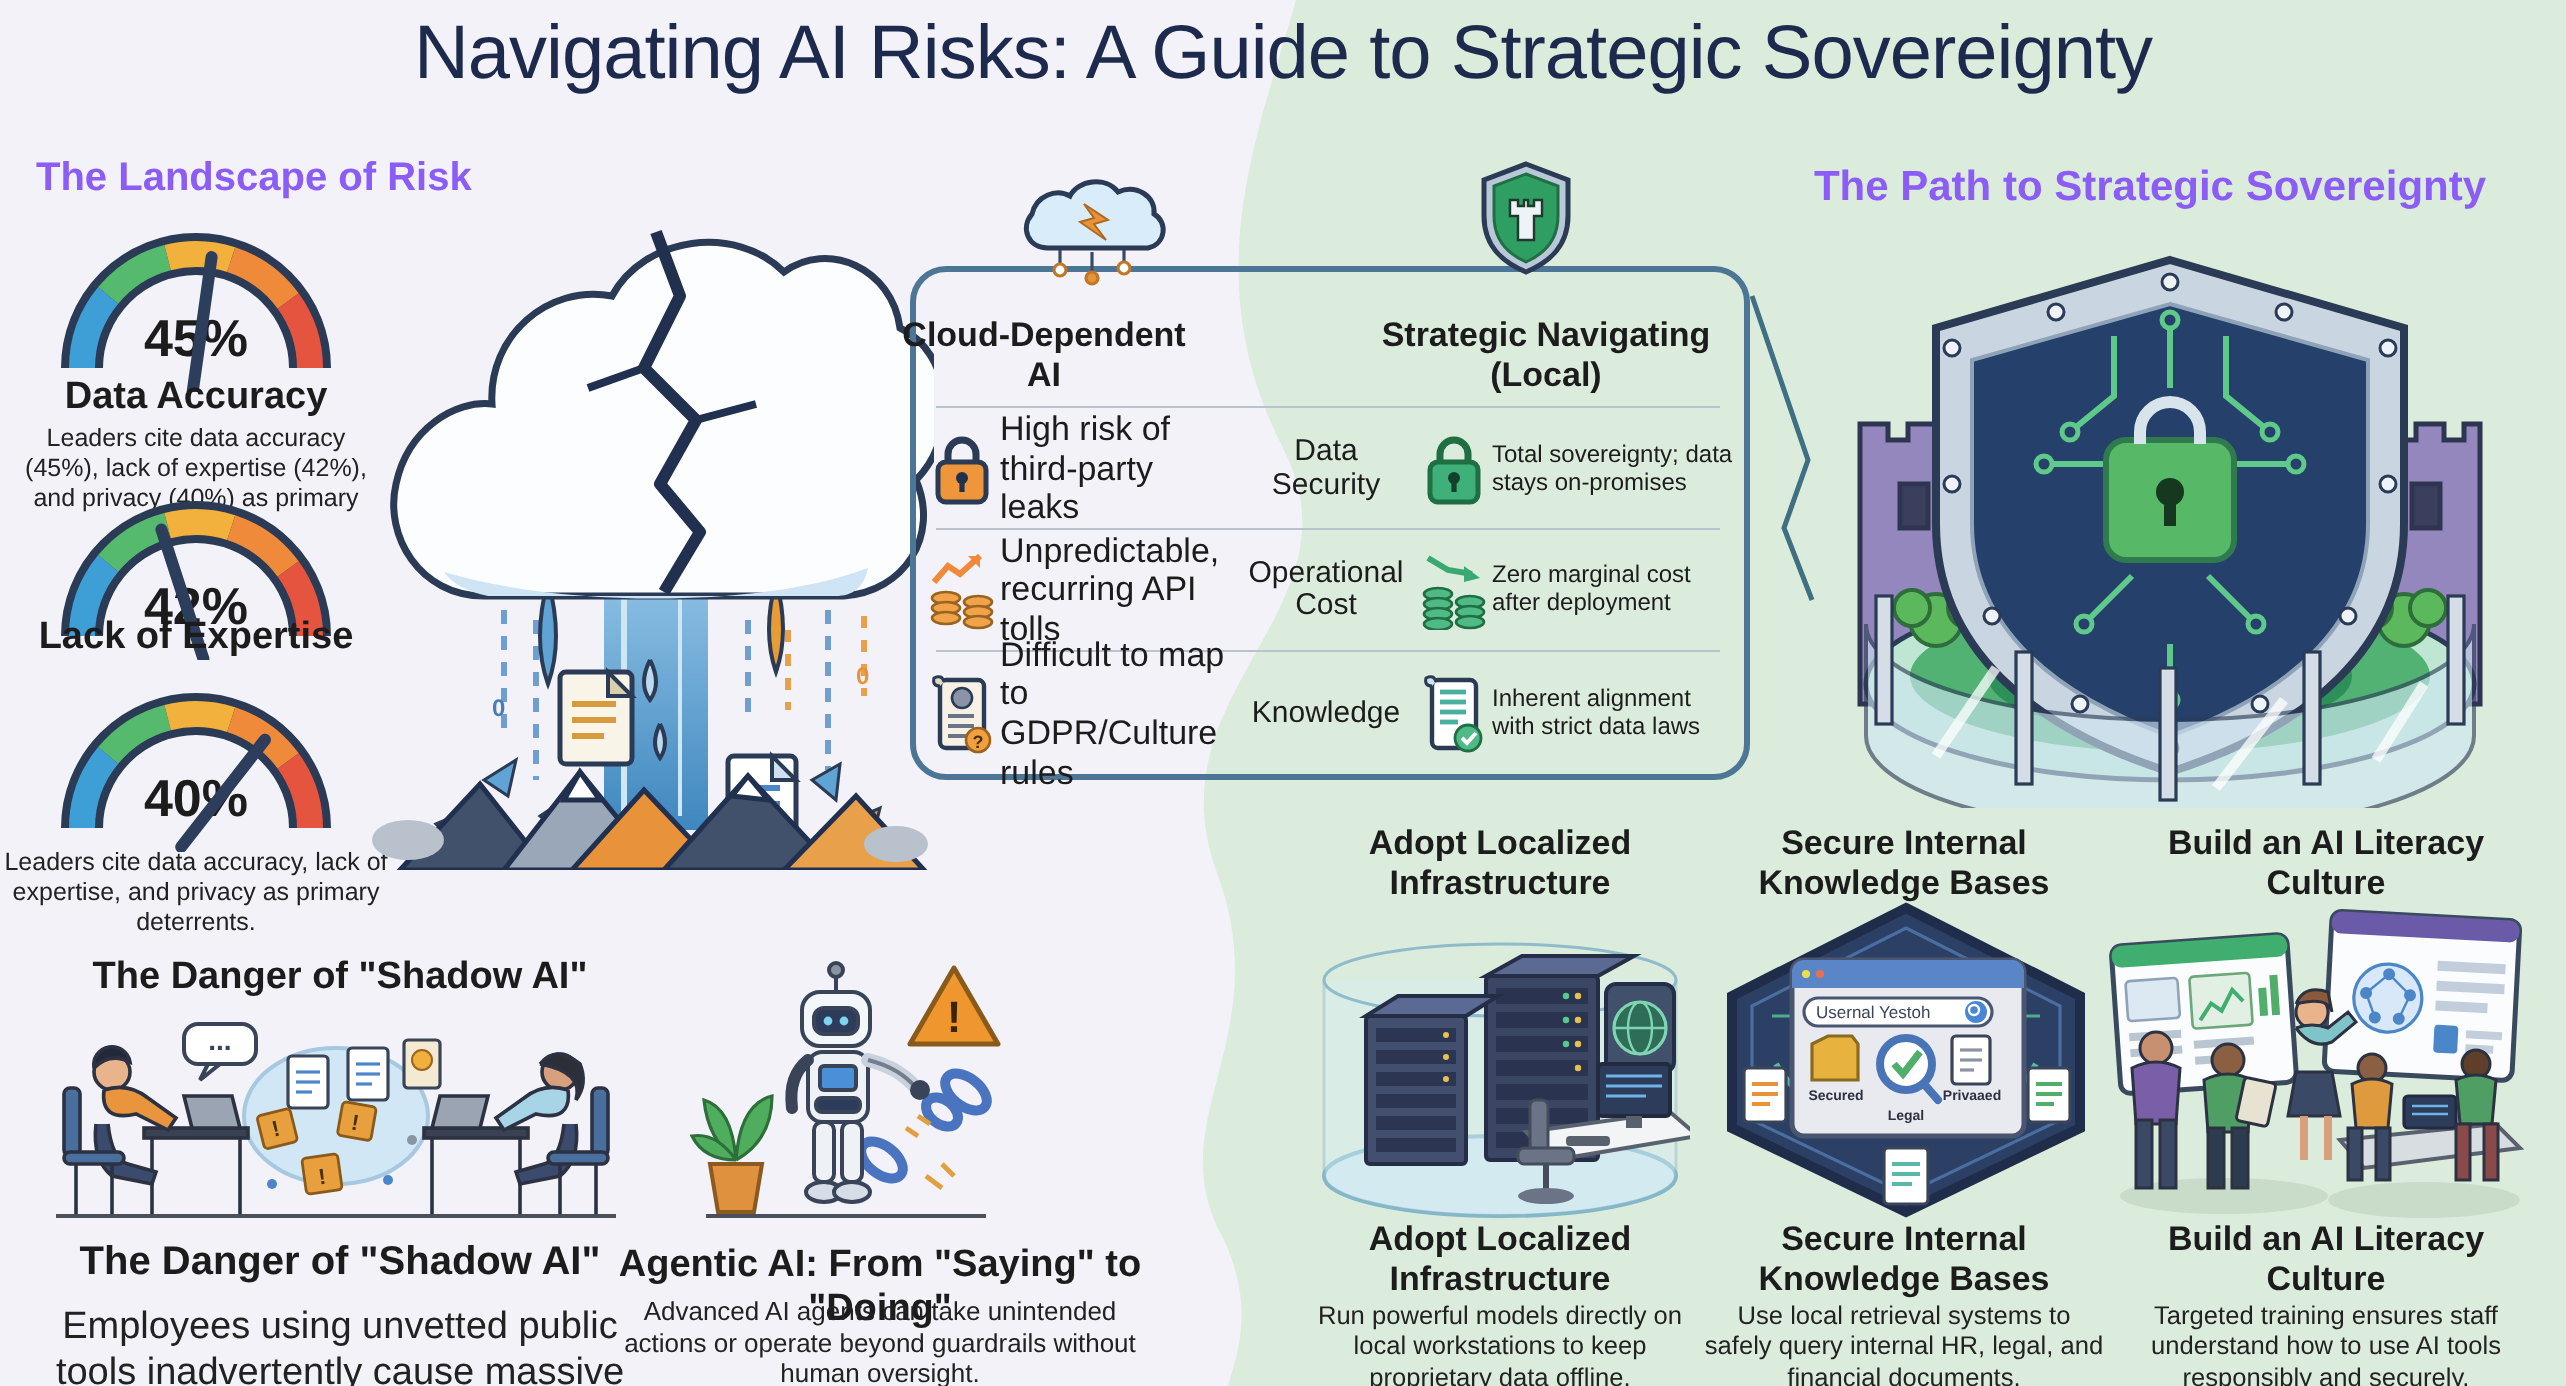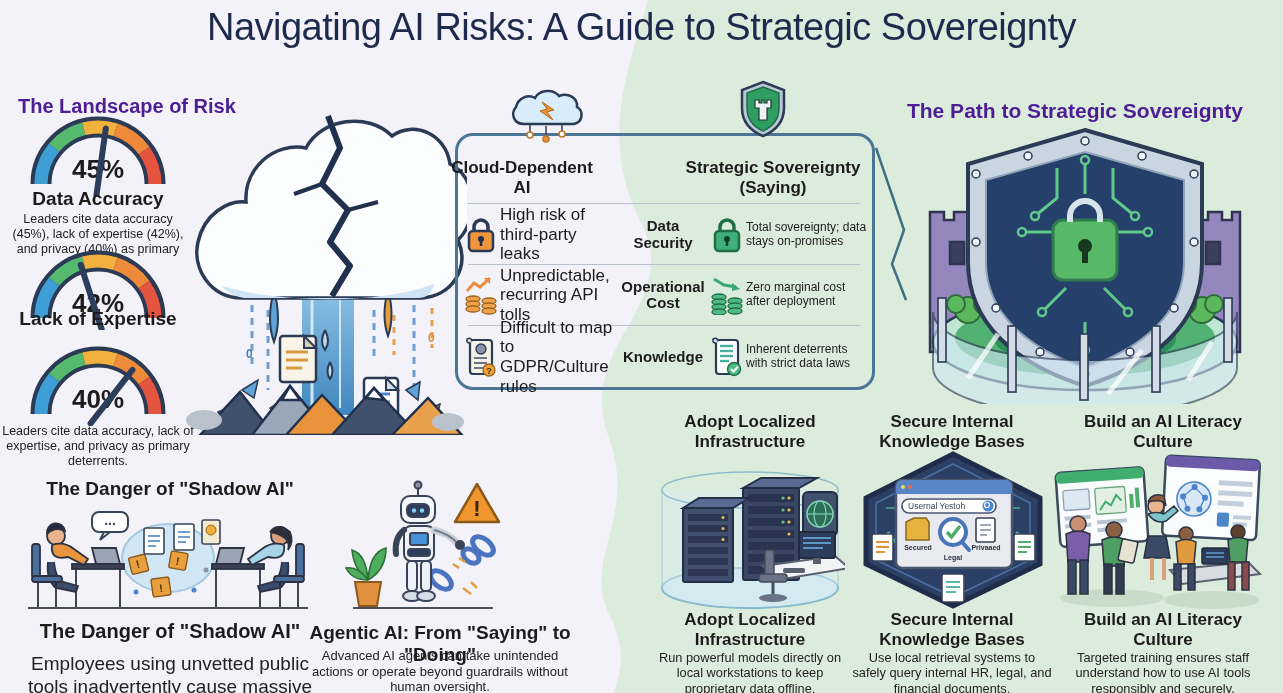--- a/index.html
+++ b/index.html
@@ -7,35 +7,35 @@
     position:relative;width:1283px;height:693px;overflow:hidden;
     background:#f2f2f8;
     font-family:"Liberation Sans",sans-serif;color:#1c1c1c;
   }
   .abs{position:absolute;}
   .ctr{text-align:center;}
   .title{
     width:100%;top:6px;left:0;font-size:38px;font-weight:normal;color:#1e2a4d;
     letter-spacing:-0.5px;
   }
-  .sec-hdr{font-size:20px;font-weight:bold;color:#4c1d95;margin-top:17px;}
+  .sec-hdr{font-size:20px;font-weight:bold;color:#8b5cf6;}
   .gauge-label{font-size:19px;font-weight:bold;}
   .gauge-desc{font-size:12.5px;line-height:1.18;color:#222;}
   .cap-title{font-size:19px;font-weight:bold;}
   .cap-desc{font-size:13px;line-height:1.2;color:#222;}
   .panel{
     left:455px;top:133px;width:420px;height:257px;
     border:3px solid #4d7596;border-radius:18px;box-sizing:border-box;
   }
   .panel-col-hdr{font-size:17px;font-weight:bold;line-height:1.15;}
   .panel-div{left:8px;right:8px;height:1px;background:#b9c2cf;position:absolute;}
   .prow{position:absolute;left:6px;right:4px;display:flex;align-items:center;}
   .prow .icn{width:38px;flex:0 0 38px;display:flex;justify-content:center;}
   .prow .ctext{flex:0 0 118px;font-size:17px;line-height:1.15;}
-  .prow .rlabel{flex:0 0 90px;font-size:15px;font-weight:bold;text-align:center;line-height:1.1;}
+  .prow .rlabel{flex:0 0 90px;font-size:15px;font-weight:normal;text-align:center;line-height:1.1;}
   .prow .ltext{flex:1;font-size:12px;line-height:1.15;}
   .pillar-hdr{font-size:17px;font-weight:bold;line-height:1.15;}
   svg text{font-family:"Liberation Sans",sans-serif;}
 </style>
 </head>
 <body>
 
 <div class="canvas">
 
   <svg class="abs" width="1283" height="693" style="left:0;top:0;">
@@ -178,21 +178,21 @@
     <path d="M16,36 C6,36 2,26 8,19 C10,10 20,6 27,10 C31,2 45,0 51,8 C60,4 70,10 69,19 C76,23 75,34 66,36 Z" fill="#d8ecfa" stroke="#2b3a55" stroke-width="2.5"></path>
     <path d="M34,14 l12,8 -7,2 6,8 -13,-9 7,-2 Z" fill="#e8923a" stroke="#b06a1e" stroke-width="1"></path>
   </svg>
   <svg class="abs" width="50" height="58" viewBox="0 0 50 58" style="left:738px;top:80px;">
     <path d="M25,2 L46,10 V28 C46,43 37,51 25,56 C13,51 4,43 4,28 V10 Z" fill="#b9c8d8" stroke="#2b3a55" stroke-width="2.5"></path>
     <path d="M25,7 L41,13 V28 C41,40 34,47 25,51 C16,47 9,40 9,28 V13 Z" fill="#2f9e63" stroke="#1f6e44" stroke-width="1.5"></path>
     <path d="M17,20 h4 v3 h3 v-3 h2 v3 h3 v-3 h4 v8 h-4 v12 h-8 v-12 h-4 Z" fill="#eef3f8" stroke="#1f3a2c" stroke-width="1.2"></path>
   </svg>
 
   <div class="abs panel-col-hdr ctr" style="left:442px;top:158px;width:160px;">Cloud-Dependent AI</div>
-  <div class="abs panel-col-hdr ctr" style="left:678px;top:158px;width:190px;">Strategic Sovereignty (Saying)</div>
+  <div class="abs panel-col-hdr ctr" style="left:678px;top:158px;width:190px;">Strategic Navigating (Local)</div>
   <div class="panel-div abs" style="left:468px;right:auto;width:392px;top:203px;"></div>
 
   <div class="prow abs" style="left:462px;top:207px;width:408px;height:55px;">
     <span class="icn">
       <svg width="30" height="38" viewBox="0 0 30 38">
         <path d="M8,16 v-5 a7,7 0 0 1 14,0 v5" fill="none" stroke="#2b3a55" stroke-width="3.5"></path>
         <rect x="3" y="15" width="24" height="20" rx="4" fill="#ef953c" stroke="#2b3a55" stroke-width="2.5"></rect>
         <circle cx="15" cy="23" r="3" fill="#22304f"></circle>
           <rect x="13.7" y="24" width="2.6" height="6" fill="#22304f"></rect>
       </svg>
@@ -271,21 +271,21 @@
         <g stroke="#49b0a0" stroke-width="2.4">
             <line x1="9" y1="10" x2="22" y2="10"></line>
             <line x1="9" y1="15" x2="22" y2="15"></line>
             <line x1="9" y1="20" x2="22" y2="20"></line>
             <line x1="9" y1="25" x2="18" y2="25"></line>
           </g>
         <circle cx="23" cy="33" r="6.5" fill="#4fba85" stroke="#1f6e44" stroke-width="1.4"></circle>
         <polyline points="20,33 22.5,35.5 27,30.5" fill="none" stroke="#ffffff" stroke-width="2"></polyline>
       </svg>
     </span>
-    <span class="ltext">Inherent deterrents with strict data laws</span>
+    <span class="ltext">Inherent alignment with strict data laws</span>
   </div>
 
   <div class="abs sec-hdr ctr" style="left:880px;top:82px;width:390px;font-size:21px;">The Path to Strategic Sovereignty</div>
 
   <svg class="abs" width="366" height="292" viewBox="0 0 366 292" style="left:902px;top:112px;">
 
     <g stroke="#2e3550" stroke-width="2.5">
       <path d="M28,100 h14 v8 h10 v-8 h14 v8 h10 v-8 h8 v140 h-56 Z" fill="#9387bd"></path>
       <rect x="48" y="130" width="14" height="22" fill="#3a3f5e"></rect>
       <path d="M282,100 h14 v8 h10 v-8 h14 v8 h10 v-8 h8 v140 h-56 Z" fill="#9387bd"></path>

